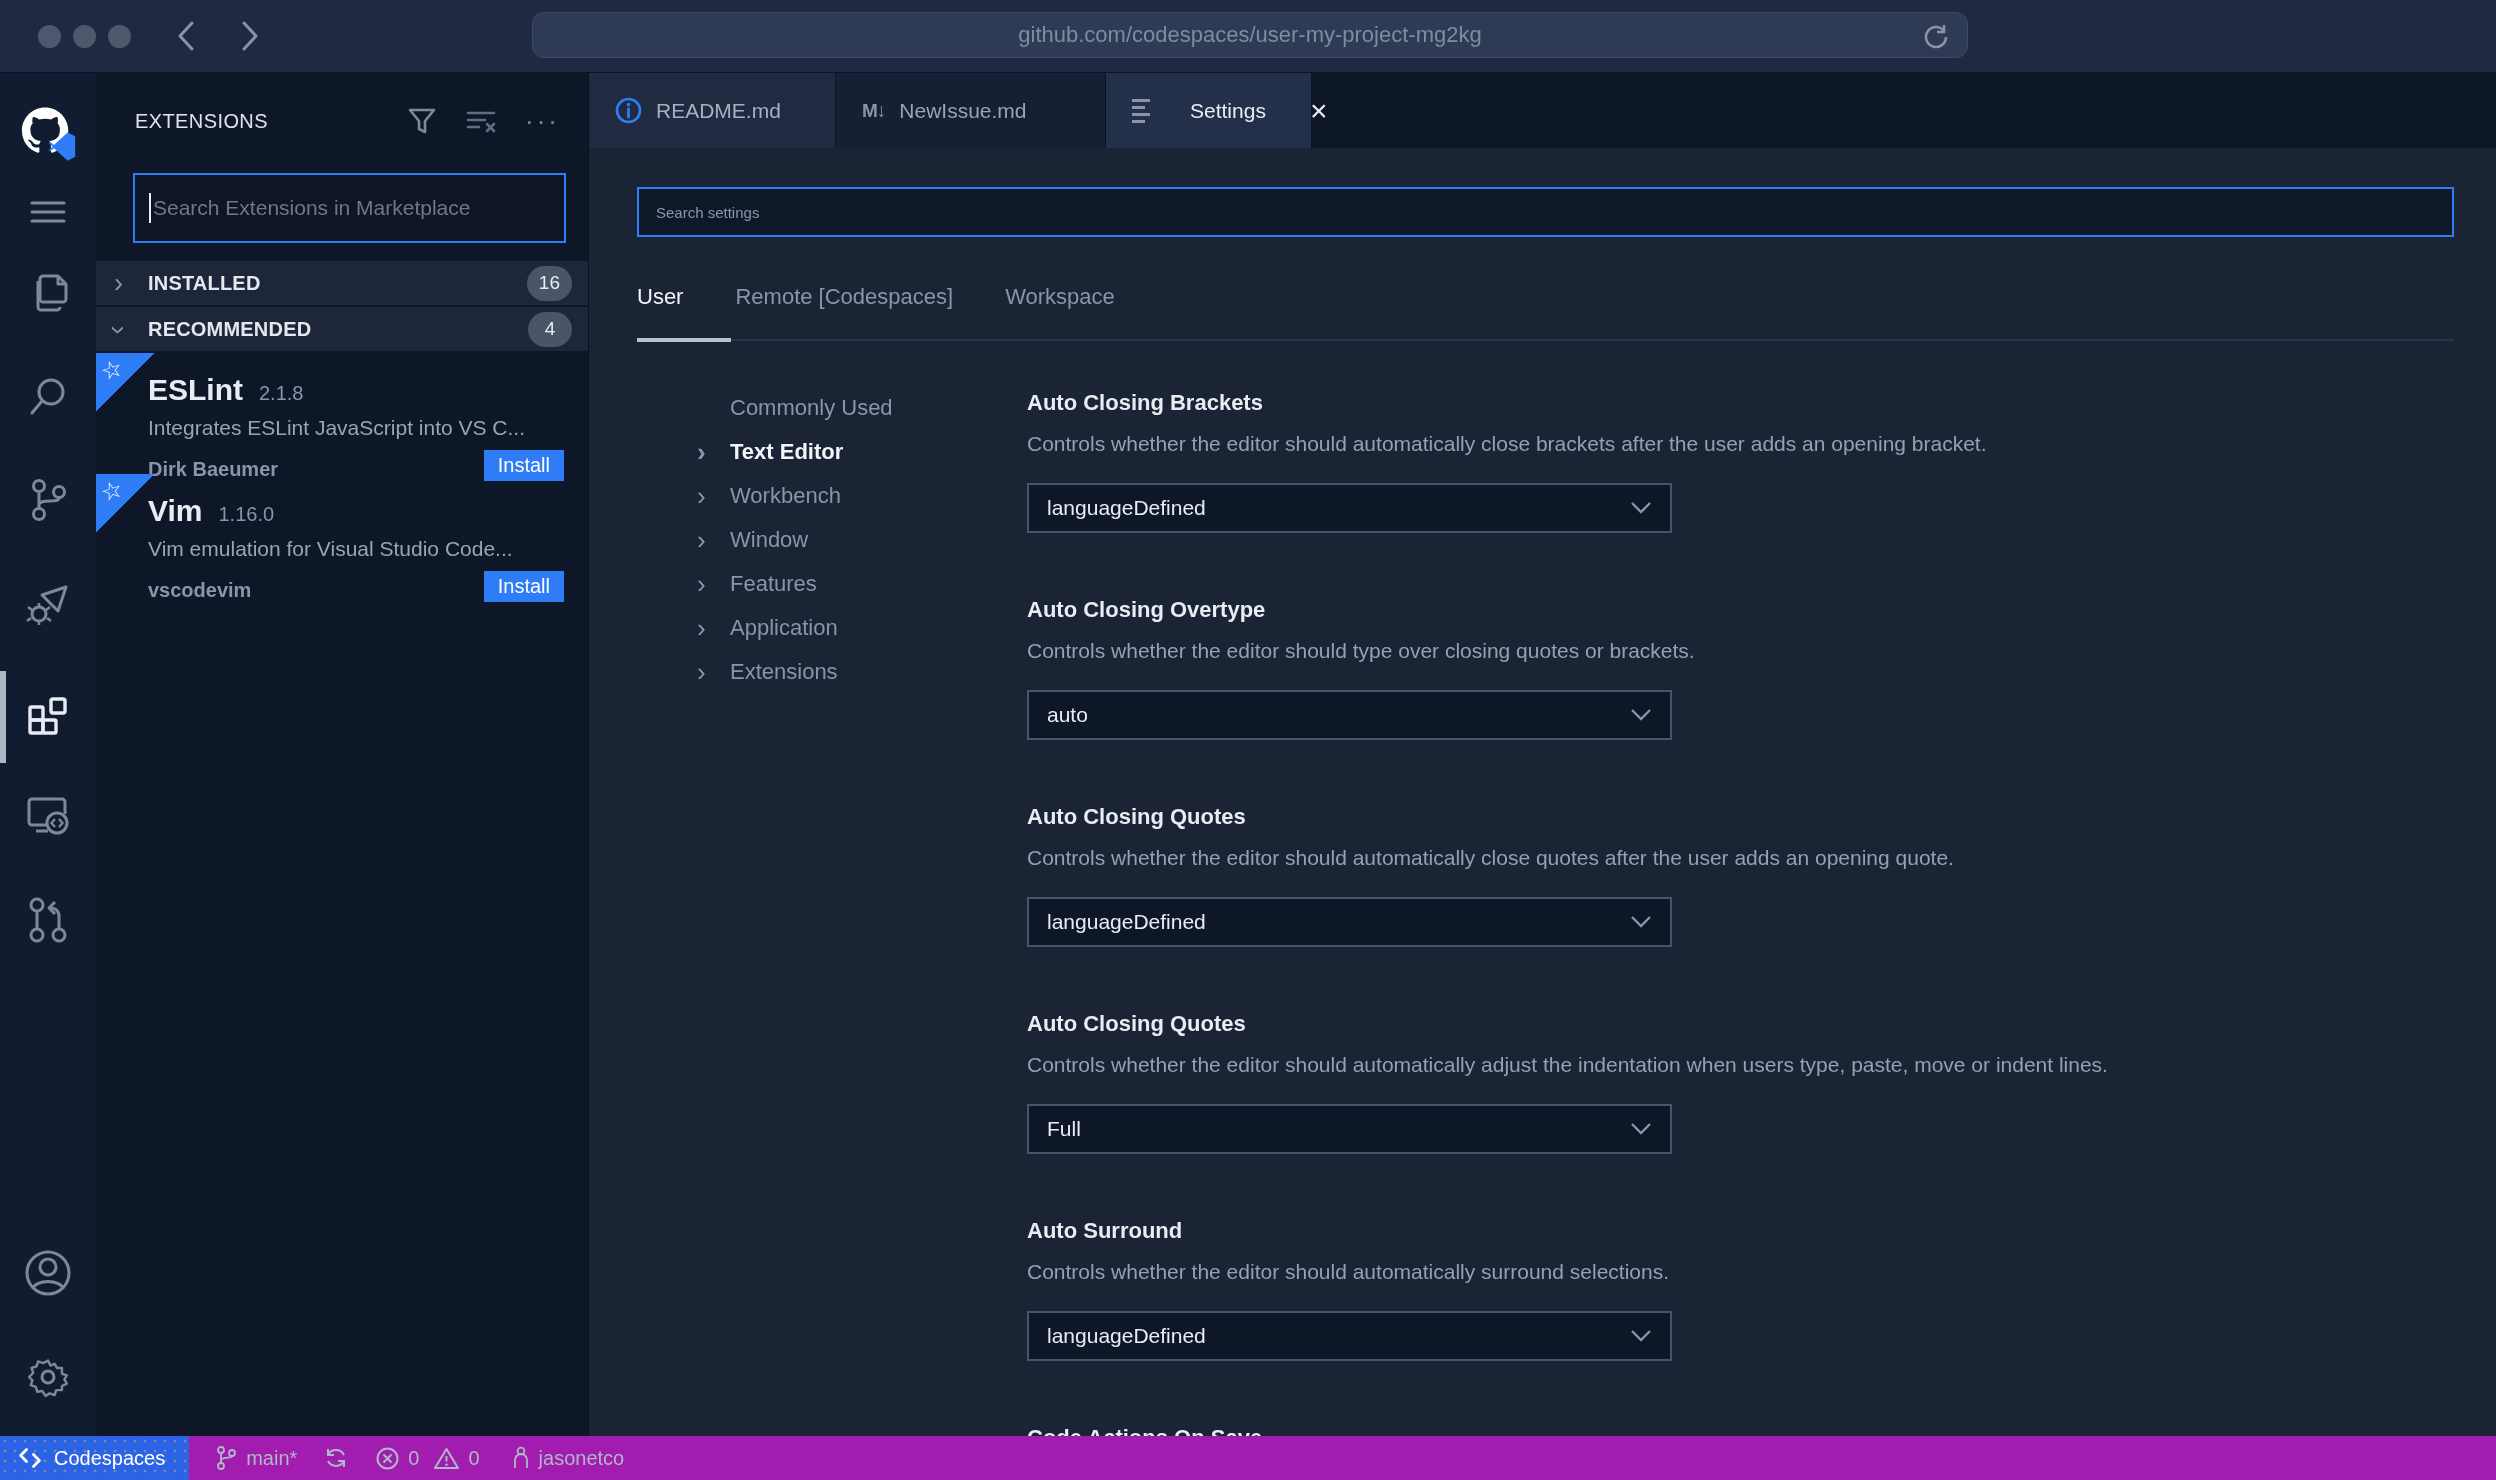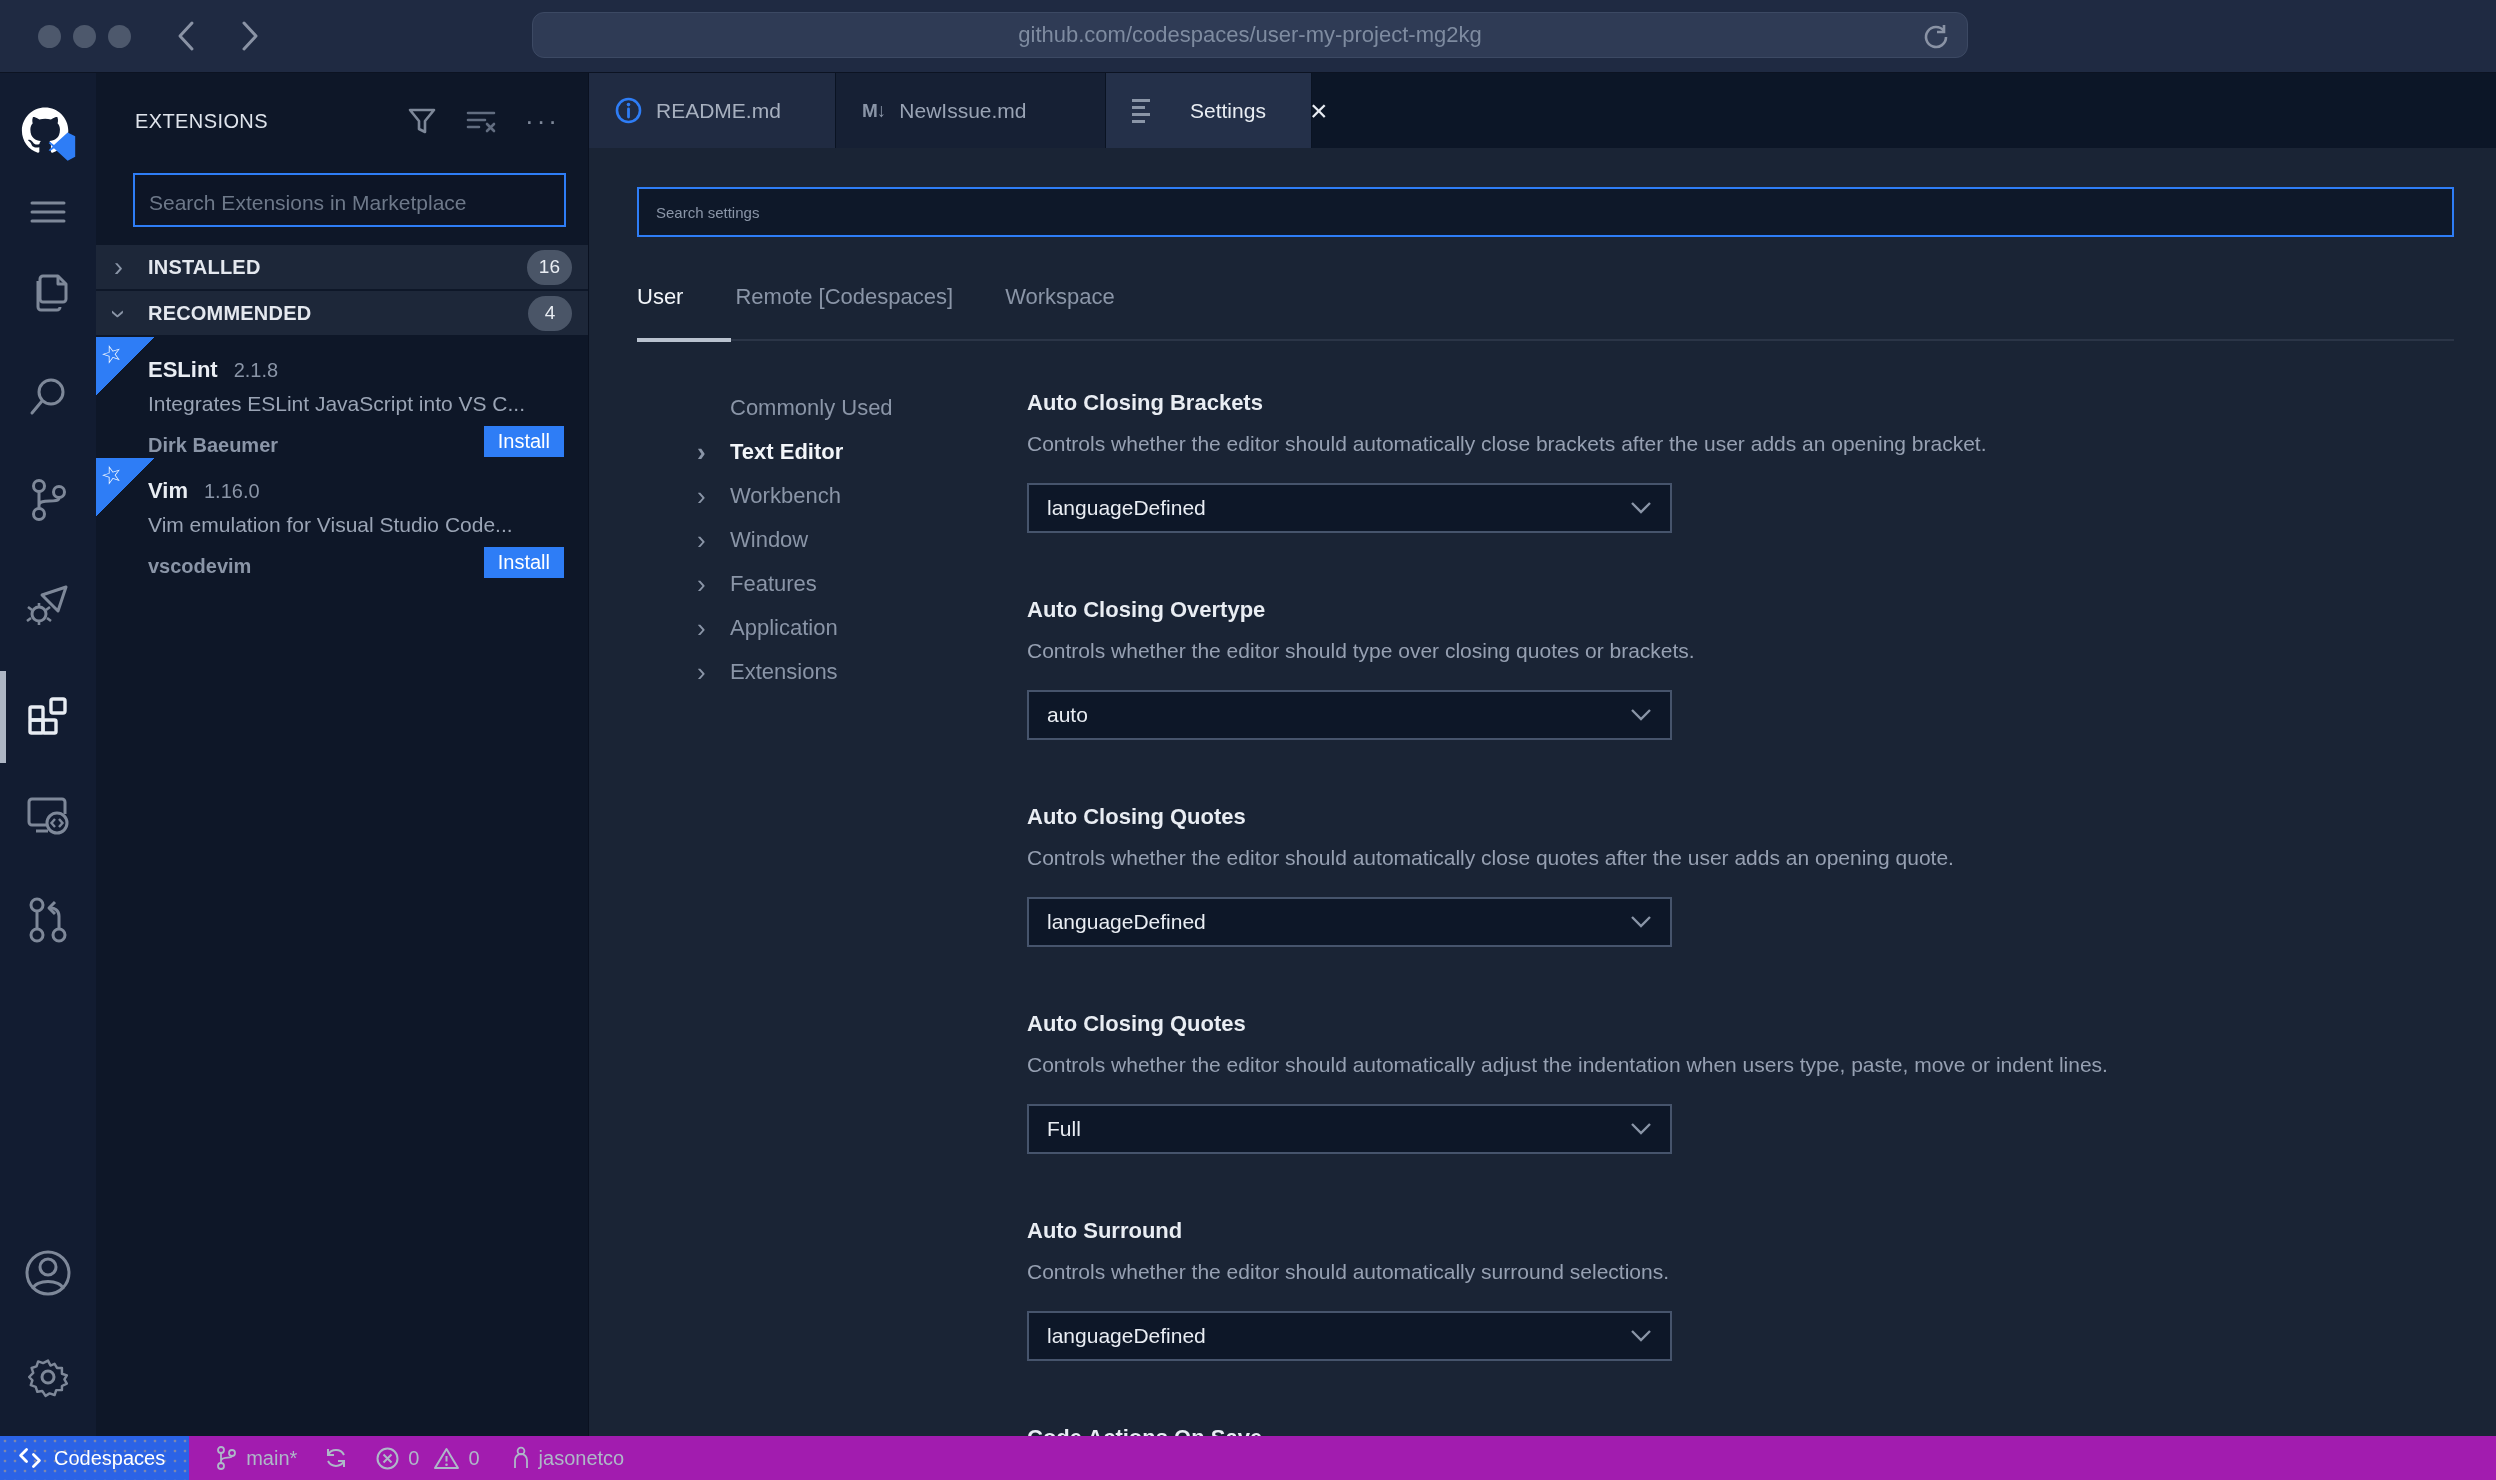--- a/index.html
+++ b/index.html
@@ -33,41 +33,41 @@
               display:flex; align-items:center; justify-content:center; }
   .act-indicator { position:absolute; left:0; top:598px; width:6px; height:92px; background:#aeb6c4; }
 
   
   .sidebar { width:493px; flex:0 0 auto; background:#0e1728; border-right:1px solid #0a1120;
              display:flex; flex-direction:column; overflow:hidden; }
   .sb-header { margin-top:26px; height:44px; display:flex; align-items:center; padding:0 28px 0 39px; }
   .sb-title { font-size:20px; letter-spacing:.4px; color:#dfe4ec; font-weight:500; flex:1; }
   .sb-header-icons { display:flex; gap:28px; align-items:center; }
   .sb-ellipsis { color:#7e8899; font-size:26px; letter-spacing:3px; line-height:20px; }
-  .sb-search { margin:30px 22px 0 37px; height:54px; border:2px solid #2e7df6; background:#0d1526;
-               display:flex; align-items:center; padding:16px 14px; position:relative;flex-direction:column; }
+  .sb-search { margin:30px 22px 0 37px; height:70px; border:2px solid #2e7df6; background:#0d1526;
+               display:flex; align-items:center; padding:16px 14px; position:relative; }
   .sb-search .caret { width:2px; height:30px; background:#e9edf3; margin-right:2px; }
   .sb-search input { background:transparent; border:none; outline:none; color:#e9edf3;
                font-size:21px; width:100%; font-family:inherit; }
   .sb-search input::placeholder { color:#6d7documents889; color:#6d7889; }
   .sb-sections { margin-top:18px; }
   .sb-section { height:44px; background:#1d2739; display:flex; align-items:center;
                 padding:0 16px 0 18px; margin-bottom:2px; }
   .sb-chev { color:#8a95a7; font-size:27px; width:34px; line-height:27px; }
   .rot90 { display:inline-block; transform:rotate(90deg); transform-origin:45% 50%; }
   .sb-sec-label { font-size:20px; font-weight:700; color:#e4e8ef; flex:1; letter-spacing:.2px; }
   .badge { min-width:44px; height:35px; padding:0 12px; background:#4a5567; border-radius:18px;
            color:#e9edf3; font-size:19px; display:flex; align-items:center; justify-content:center; }
   .ext-card { position:relative; padding:20px 24px 18px 52px; height:121px; }
   .ribbon { position:absolute; left:0; top:0; width:58px; height:58px;
             background:linear-gradient(to bottom right,#2e7df6 50%,transparent 50.5%); }
   .ribbon .star { position:absolute; left:5px; top:3px; color:#fff; font-size:24px;
                   transform:rotate(-18deg); }
   .ext-title-row { display:flex; align-items:baseline; gap:16px; }
-  .ext-name { font-size:22px; font-weight:700; color:#e9edf3; }
+  .ext-name { font-size:30px; font-weight:700; color:#e9edf3; }
   .ext-version { font-size:20px; color:#8a95a7; }
   .ext-desc { margin-top:9px; font-size:21px; color:#9aa4b5; white-space:nowrap; }
   .ext-foot { margin-top:10px; display:flex; align-items:flex-end; }
   .ext-pub { font-size:20px; font-weight:700; color:#8a95a7; flex:1; }
   .install-btn { background:#2e7df6; color:#fff; font-size:20px; padding:4px 14px; }
 
   
   .editor { flex:1 1 auto; display:flex; flex-direction:column; min-width:0; background:#1a2435; }
   .tabbar { height:75px; flex:0 0 auto; background:#0c1627; display:flex; }
   .tab { display:flex; align-items:center; gap:14px; padding:0 26px; font-size:21px;

